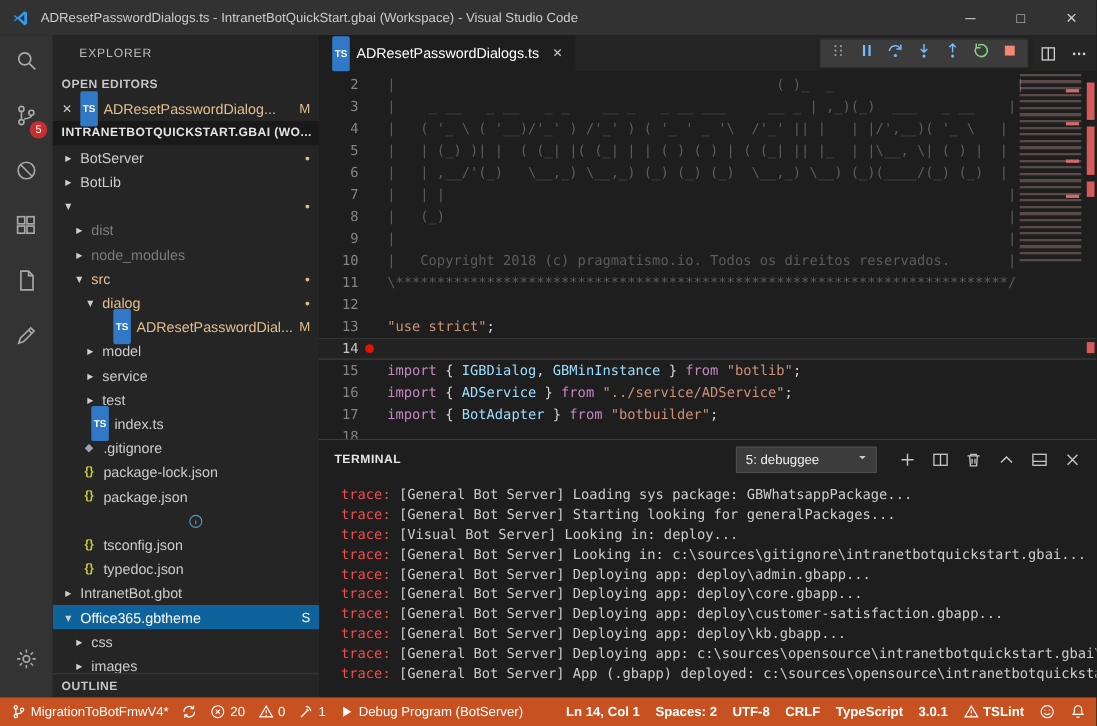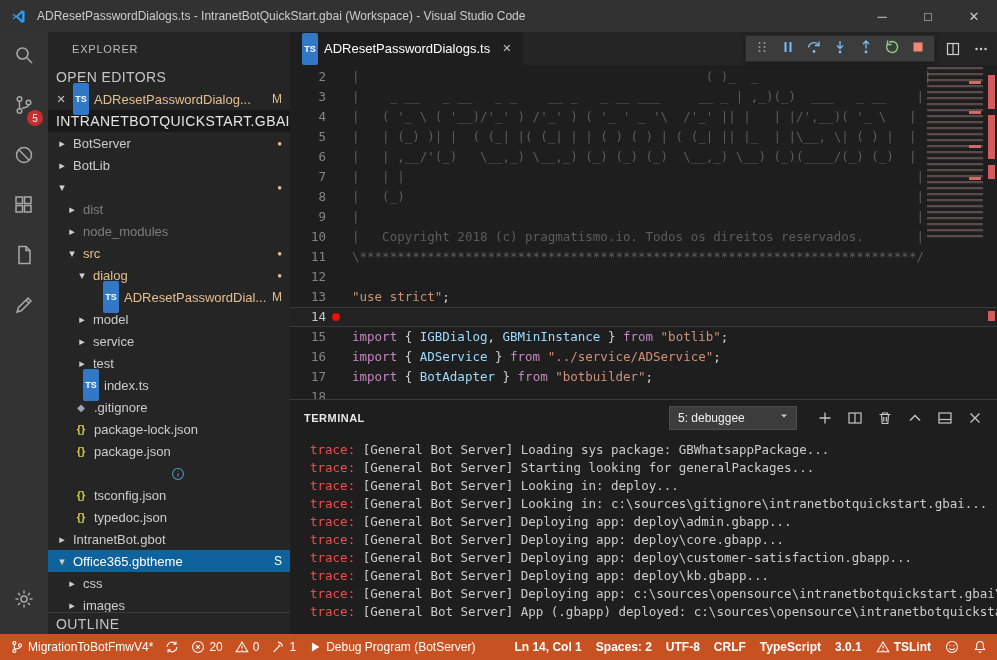--- a/index.html
+++ b/index.html
@@ -24,21 +24,21 @@
   .ab-item svg { width:24px; height:24px; }
   .ab-badge { position:absolute; right:5px; bottom:6px; background:var(--c-badge,#C72E2E); color:#fff;
               border-radius:50%; min-width:16px; height:16px; font-size:10px; display:flex;
               align-items:center; justify-content:center; padding:0 2px; }
   #activity-bottom { margin-bottom:8px; }
 
   
   .sidebar { position:absolute; left:48px; width:242px; top:32px; bottom:26px; background:#252526;
              font-size:13px; color:#cccccc; overflow:hidden; }
   .side-title { height:34px; line-height:34px; padding-left:24px; font-size:11px; letter-spacing:.8px; color:#bbbbbb; }
-  .sect-header { height:22px; line-height:22px; font-size:14px; font-weight:normal; color:#c5c5c5;
+  .sect-header { height:22px; line-height:22px; font-size:11px; font-weight:bold; color:#c5c5c5;
                  padding-left:8px; letter-spacing:.4px; white-space:nowrap; overflow:hidden; }
   .sect-header.root { background:#19191a; color:#e4e4e4; }
   .sect-header.outline { position:absolute; bottom:0; left:0; right:0; border-top:1px solid #3a3a3a; background:#252526; }
   .oe-row { height:22px; display:flex; align-items:center; gap:5px; padding:0 8px 0 6px; }
   .oe-close { width:14px; text-align:center; color:#c5c5c5; font-size:11px; }
   .trow { height:22px; display:flex; align-items:center; gap:5px; padding-right:8px; white-space:nowrap; }
   .trow.sel { background:var(--c-sel,#0E639C); color:#ffffff; }
   .tw { width:12px; flex:none; text-align:center; color:#cfcfcf; font-size:11px; }
   .tlabel { overflow:hidden; }
   .tlabel.modified { color:var(--c-mod,#E2C08D); }
@@ -435,21 +435,21 @@
                   <path d="M2 9.5 h12"></path>
                 </svg></span></span>
             <span class="pa-btn" data-name="close-panel-button"><span data-name="close-panel-icon"><svg viewBox="0 0 16 16" fill="none" stroke="currentColor" stroke-width="1.3">
                   <path d="M3.5 3.5 l9 9 M12.5 3.5 l-9 9"></path>
                 </svg></span></span>
           </div>
       </div>
       <div class="term-body" id="term-lines" data-name="terminal-output">
           <div class="trow-t" data-name="terminal-line"><span class="tprefix" data-name="log-level">trace:</span><span data-name="log-text"> [General Bot Server] Loading sys package: GBWhatsappPackage...</span></div>
           <div class="trow-t" data-name="terminal-line"><span class="tprefix" data-name="log-level">trace:</span><span data-name="log-text"> [General Bot Server] Starting looking for generalPackages...</span></div>
-          <div class="trow-t" data-name="terminal-line"><span class="tprefix" data-name="log-level">trace:</span><span data-name="log-text"> [General Bot Server] Looking in: deploy...</span></div>
+          <div class="trow-t" data-name="terminal-line"><span class="tprefix" data-name="log-level">trace:</span><span data-name="log-text"> [Visual Bot Server] Looking in: deploy...</span></div>
           <div class="trow-t" data-name="terminal-line"><span class="tprefix" data-name="log-level">trace:</span><span data-name="log-text"> [General Bot Server] Looking in: c:\sources\gitignore\intranetbotquickstart.gbai...</span></div>
           <div class="trow-t" data-name="terminal-line"><span class="tprefix" data-name="log-level">trace:</span><span data-name="log-text"> [General Bot Server] Deploying app: deploy\admin.gbapp...</span></div>
           <div class="trow-t" data-name="terminal-line"><span class="tprefix" data-name="log-level">trace:</span><span data-name="log-text"> [General Bot Server] Deploying app: deploy\core.gbapp...</span></div>
           <div class="trow-t" data-name="terminal-line"><span class="tprefix" data-name="log-level">trace:</span><span data-name="log-text"> [General Bot Server] Deploying app: deploy\customer-satisfaction.gbapp...</span></div>
           <div class="trow-t" data-name="terminal-line"><span class="tprefix" data-name="log-level">trace:</span><span data-name="log-text"> [General Bot Server] Deploying app: deploy\kb.gbapp...</span></div>
           <div class="trow-t" data-name="terminal-line"><span class="tprefix" data-name="log-level">trace:</span><span data-name="log-text"> [General Bot Server] Deploying app: c:\sources\opensource\intranetbotquickstart.gbai\Azur</span></div>
           <div class="trow-t" data-name="terminal-line"><span class="tprefix" data-name="log-level">trace:</span><span data-name="log-text"> [General Bot Server] App (.gbapp) deployed: c:\sources\opensource\intranetbotquickstart.g</span></div>
         </div>
     </div>
   </div>

